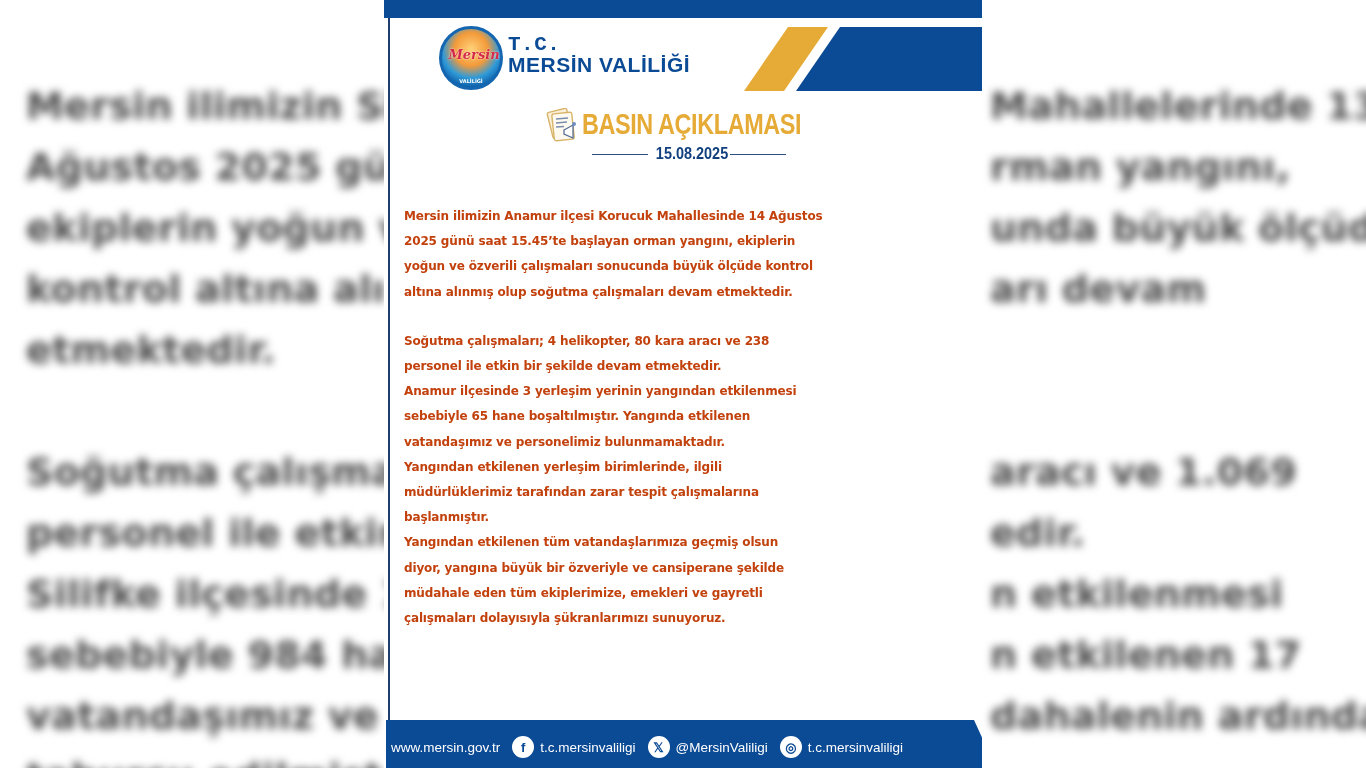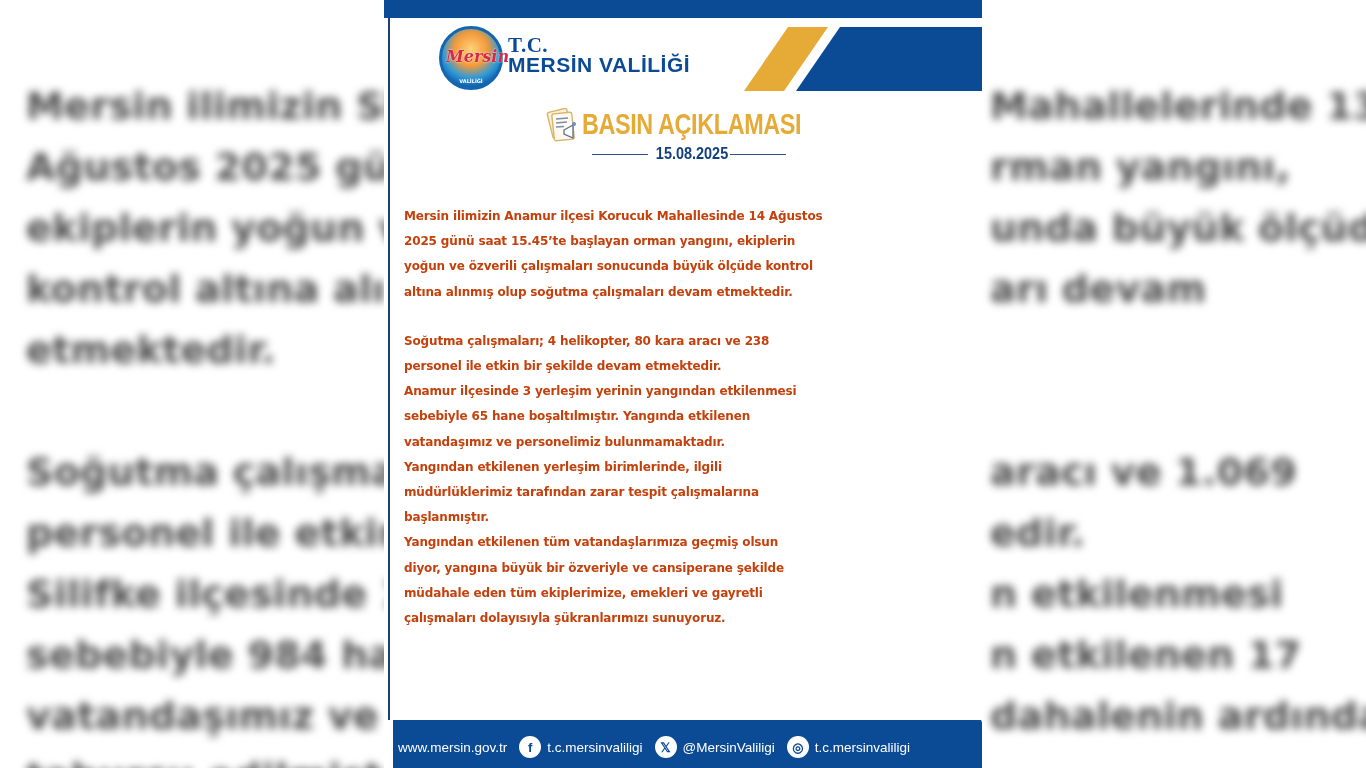--- a/index.html
+++ b/index.html
@@ -23,28 +23,28 @@
   .left-rule { position: absolute; left: 4px; top: 18px; width: 2px; height: 702px; background: #1d3e6e; }
 
   .logo {
     position: absolute; left: 55px; top: 26px; width: 64px; height: 64px; border-radius: 50%;
     background: radial-gradient(circle at 50% 35%, #ffd27a 0%, #f39a3a 35%, #2f9ad8 60%, #0d5ea8 80%);
     border: 3px solid #1466b0;
   }
   .logo-word {
     position: absolute; left: 4px; top: 18px; width: 56px; text-align: center;
     font-family: "DejaVu Serif", serif; font-style: italic; font-weight: bold;
-    font-size: 16px; color: #d42a4a; text-shadow: 0 0 2px #fff;
+    font-size: 13px; color: #d42a4a; text-shadow: 0 0 2px #fff;
   }
   .logo-sub {
     position: absolute; left: 0; bottom: 3px; width: 58px; text-align: center;
     font-size: 5px; font-weight: bold; color: #fff;
   }
   .org-line1 {
-    position: absolute; left: 124px; top: 33px; font-family: Liberation Serif, serif;
+    position: absolute; left: 124px; top: 33px; font-family: Liberation Mono, monospace;
     font-weight: bold; font-size: 21px; color: #0b4a94; letter-spacing: 0.5px;
   }
   .org-line2 {
     position: absolute; left: 124px; top: 53px; font-family: "Liberation Sans", sans-serif;
     font-weight: bold; font-size: 21px; color: #0b4a94; letter-spacing: 0.5px;
   }
   .deco { position: absolute; left: 360px; top: 27px; width: 238px; height: 64px; }
 
   .doc-icon { position: absolute; left: 160px; top: 108px; width: 34px; height: 36px; }
   .press-title {
@@ -63,21 +63,21 @@
   }
 
   .body-text {
     position: absolute; left: 20px; top: 204px; width: 570px;
     font-family: "DejaVu Sans", sans-serif; font-weight: bold; font-size: 12px;
     line-height: 25.2px; color: #c2410c; letter-spacing: -0.15px;
   }
   .body-text p { white-space: pre-line; }
   .body-text .gap { height: 24px; }
 
-  .footer { position: absolute; left: 9px; top: 720px; width: 598px; height: 48px; }
+  .footer { position: absolute; left: 2px; top: 720px; width: 598px; height: 48px; }
   .footer svg.bgshape { position: absolute; left: 0; top: 0; }
   .footer-row {
     position: absolute; left: 5px; top: 16px; height: 22px; display: flex; align-items: center;
     font-family: "Liberation Sans", sans-serif; font-size: 13.5px; color: #ffffff; white-space: nowrap;
   }
   .ficon {
     width: 22px; height: 22px; border-radius: 50%; background: #ffffff; color: #0b4a94;
     display: inline-flex; align-items: center; justify-content: center;
     font-weight: bold; font-size: 13px; margin: 0 6px 0 12px;
   }

